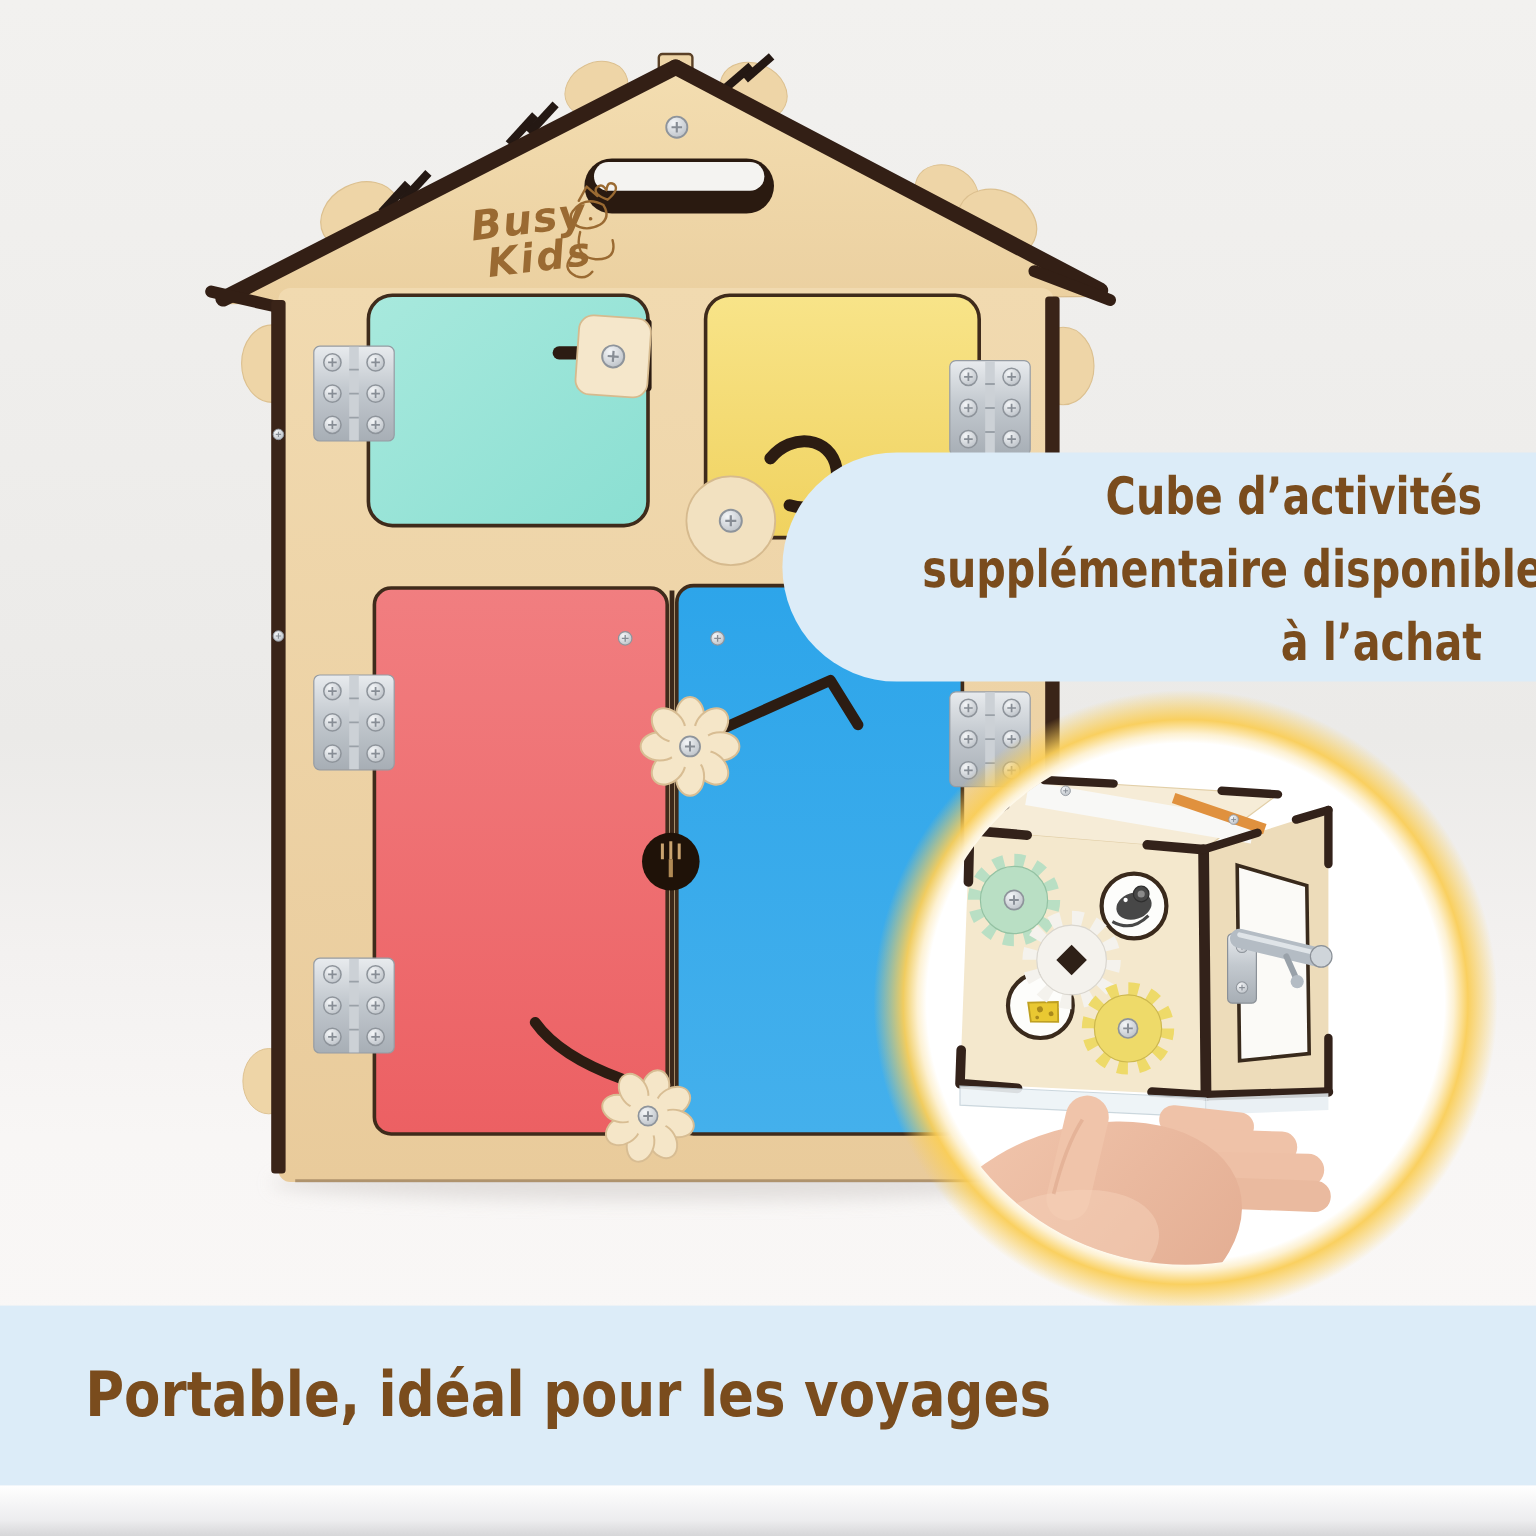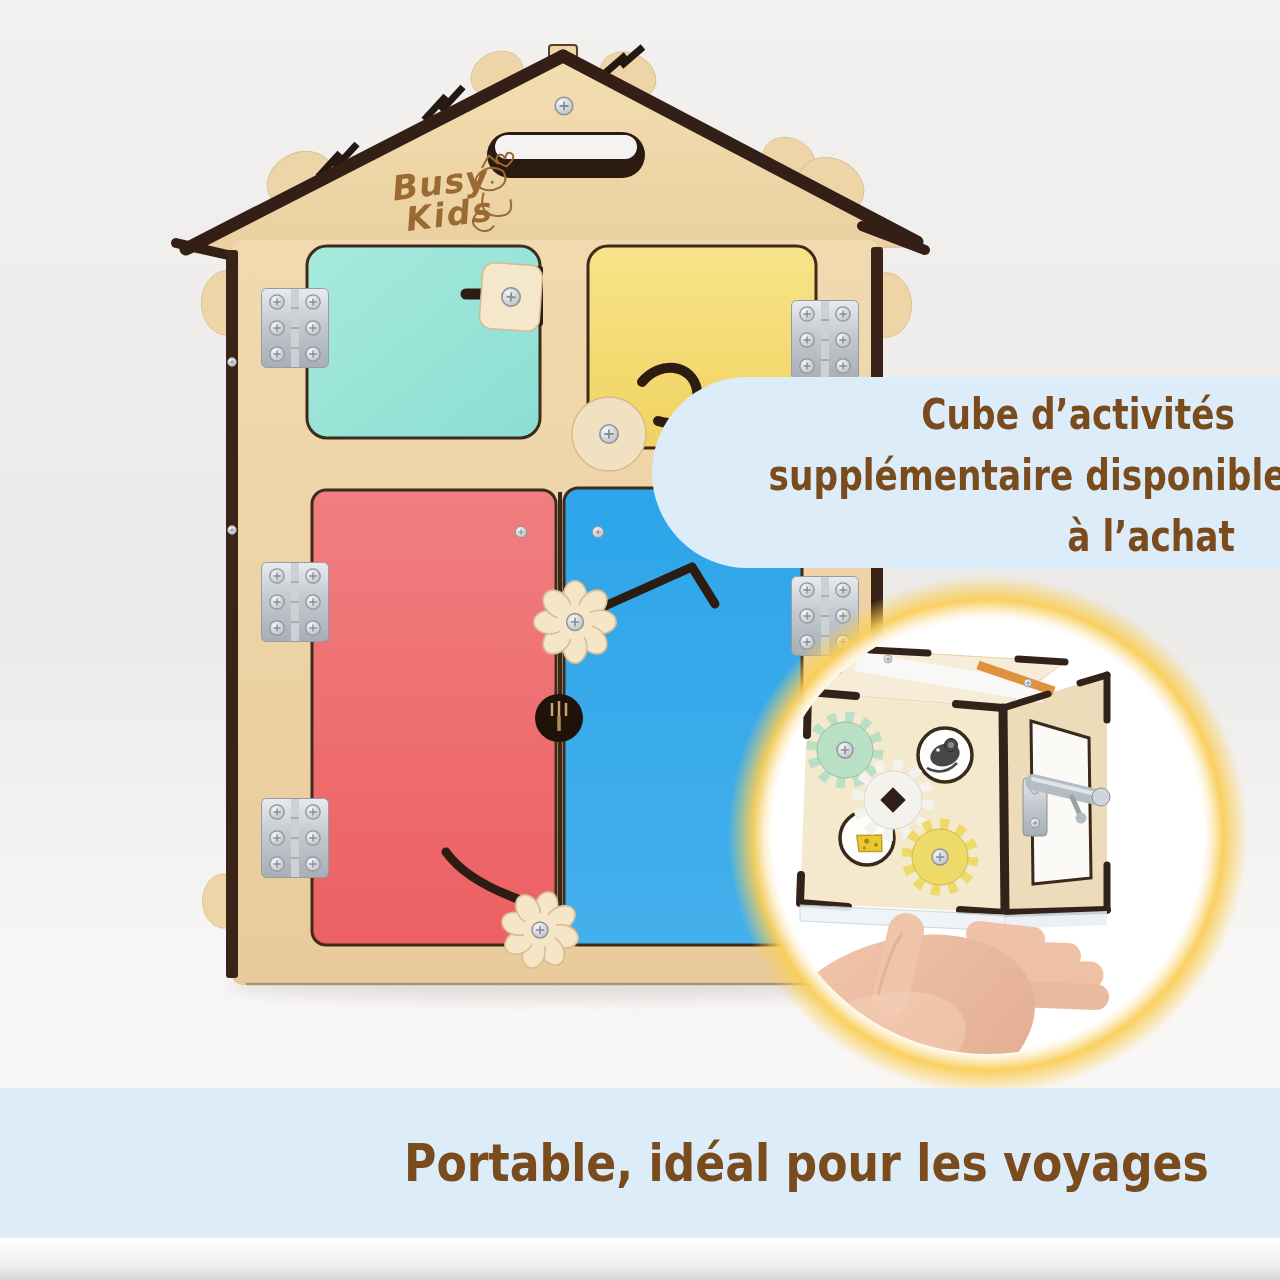--- a/index.html
+++ b/index.html
@@ -13,21 +13,21 @@
   .inset{position:absolute;left:728px;top:575px;width:520px;height:520px;
          background:radial-gradient(circle closest-side,#ffffff 0 83%,#fdf1d2 86%,rgba(250,206,88,.95) 90.5%,rgba(250,206,88,0) 100%);}
   .inset svg{position:absolute;left:0;top:0;}
   
   .bubble{position:absolute;left:652px;top:377px;width:740px;height:191px;
           background:#dcecf8;border-radius:96px;box-sizing:border-box;
           padding:7px 157px 0 0;text-align:right;}
   .bubble .line{display:block;font-weight:bold;font-size:43px;line-height:61px;
           color:#7a4c1d;transform:scaleX(.8);transform-origin:100% 50%;white-space:nowrap;}
   
-  .banner{position:absolute;left:0;top:1088px;width:1280px;height:150px;background:#dcecf8;text-align:right;}
+  .banner{position:absolute;left:0;top:1088px;width:1280px;height:150px;background:#dcecf8;text-align:left;}
   .banner .line{display:inline-block;font-weight:bold;font-size:52px;line-height:150px;color:#7a4c1d;
           transform:scaleX(.85);transform-origin:50% 50%;white-space:nowrap;}
   .below-banner{position:absolute;left:0;top:1238px;width:1280px;height:42px;
           background:linear-gradient(180deg,#ffffff 0%,#ececee 70%,#d6d6d8 100%);}
 </style>
 </head>
 <body>
 
 <div class="stage">
   <div class="bg"></div>

